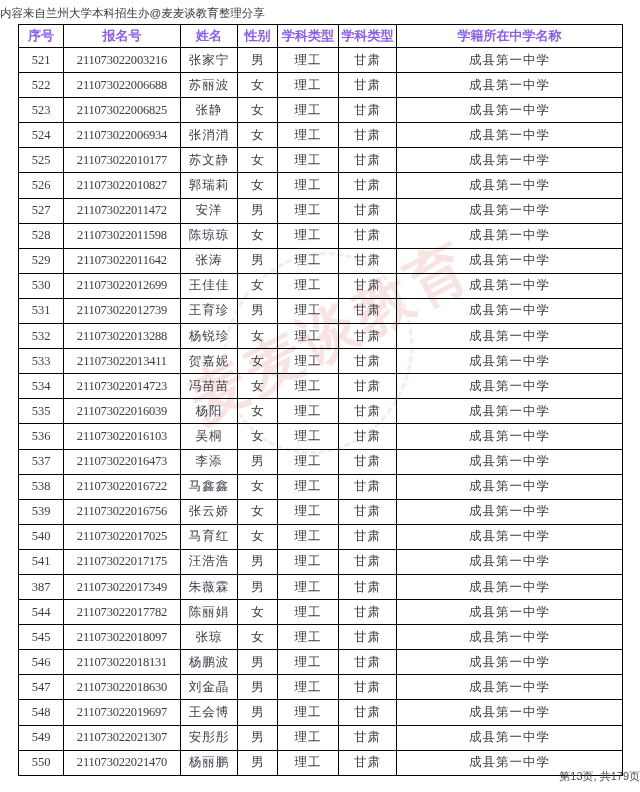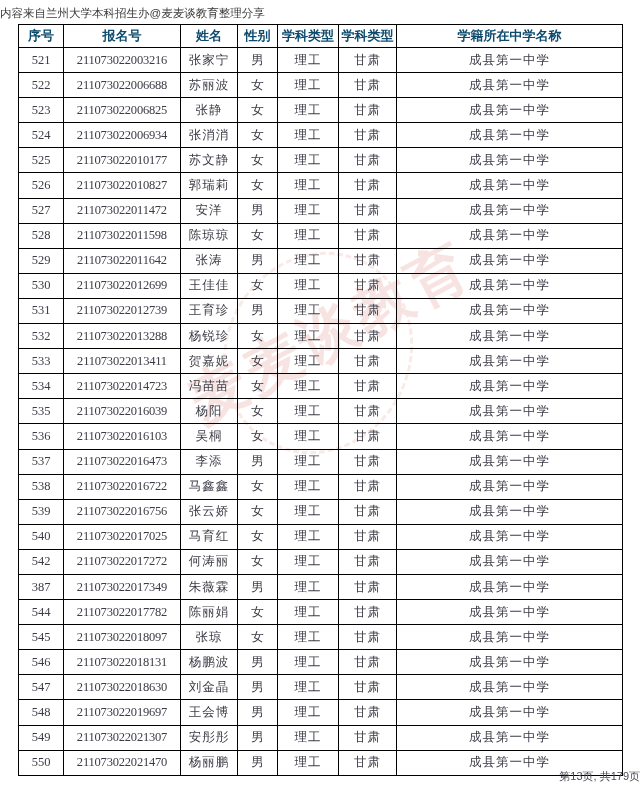--- a/index.html
+++ b/index.html
@@ -86,21 +86,21 @@
     border: 1px solid #000000;
     text-align: center;
     vertical-align: middle;
     padding: 0;
     background: transparent;
   }
   table.roster th {
     height: 22px;
     font-size: 13px;
     font-weight: bold;
-    color: #0c4a6e;
+    color: #8b5cf6;
     font-family: "Liberation Serif", "DejaVu Serif", serif;
   }
   table.roster td {
     height: 24.1px;
     font-size: 12.5px;
     color: #3b3b46;
     font-family: "Liberation Serif", "DejaVu Serif", serif;
   }
   td.c-seq   { font-size: 12px; color: #4a4a55; }
   td.c-regno { font-size: 12.5px; letter-spacing: -0.2px; color: #3b3b46; }
@@ -340,24 +340,24 @@
           <tr>
             <td class="c-seq">540</td>
             <td class="c-regno">211073022017025</td>
             <td class="c-name">马育红</td>
             <td class="c-sex">女</td>
             <td class="c-subj">理工</td>
             <td class="c-prov">甘肃</td>
             <td class="c-school">成县第一中学</td>
           </tr>
           <tr>
-            <td class="c-seq">542</td>
-            <td class="c-regno">211073022017272</td>
-            <td class="c-name">何涛丽</td>
-            <td class="c-sex">女</td>
+            <td class="c-seq">541</td>
+            <td class="c-regno">211073022017175</td>
+            <td class="c-name">汪浩浩</td>
+            <td class="c-sex">男</td>
             <td class="c-subj">理工</td>
             <td class="c-prov">甘肃</td>
             <td class="c-school">成县第一中学</td>
           </tr>
           <tr>
             <td class="c-seq">387</td>
             <td class="c-regno">211073022017349</td>
             <td class="c-name">朱薇霖</td>
             <td class="c-sex">男</td>
             <td class="c-subj">理工</td>

